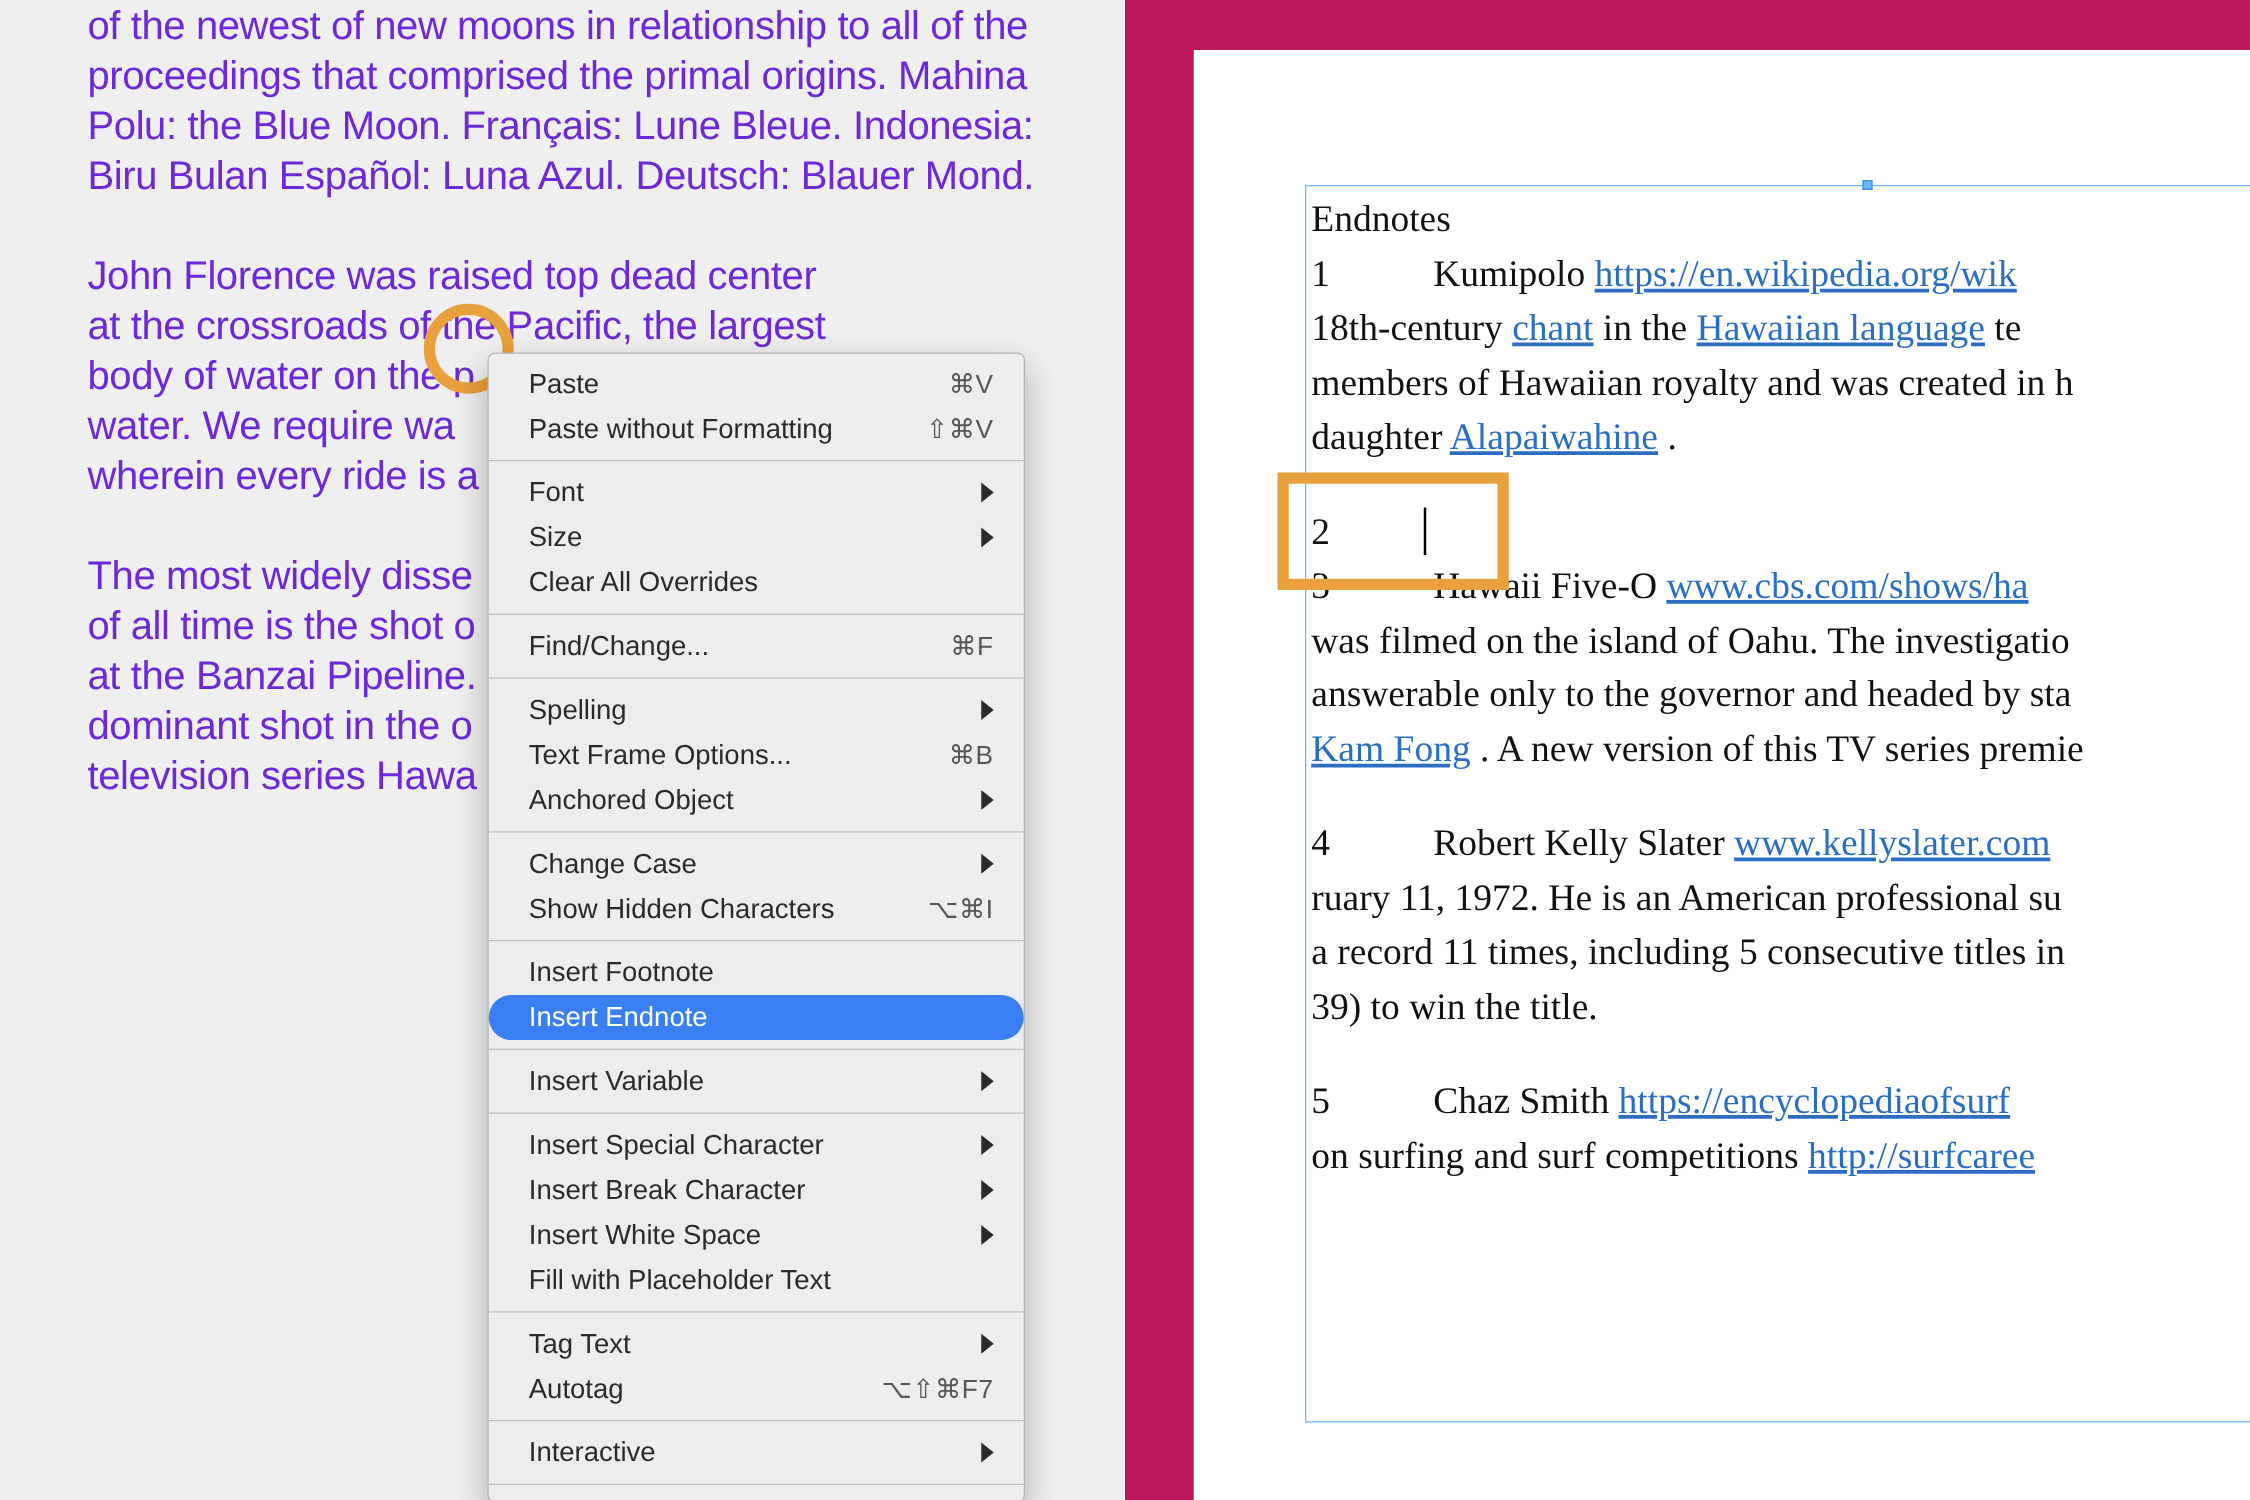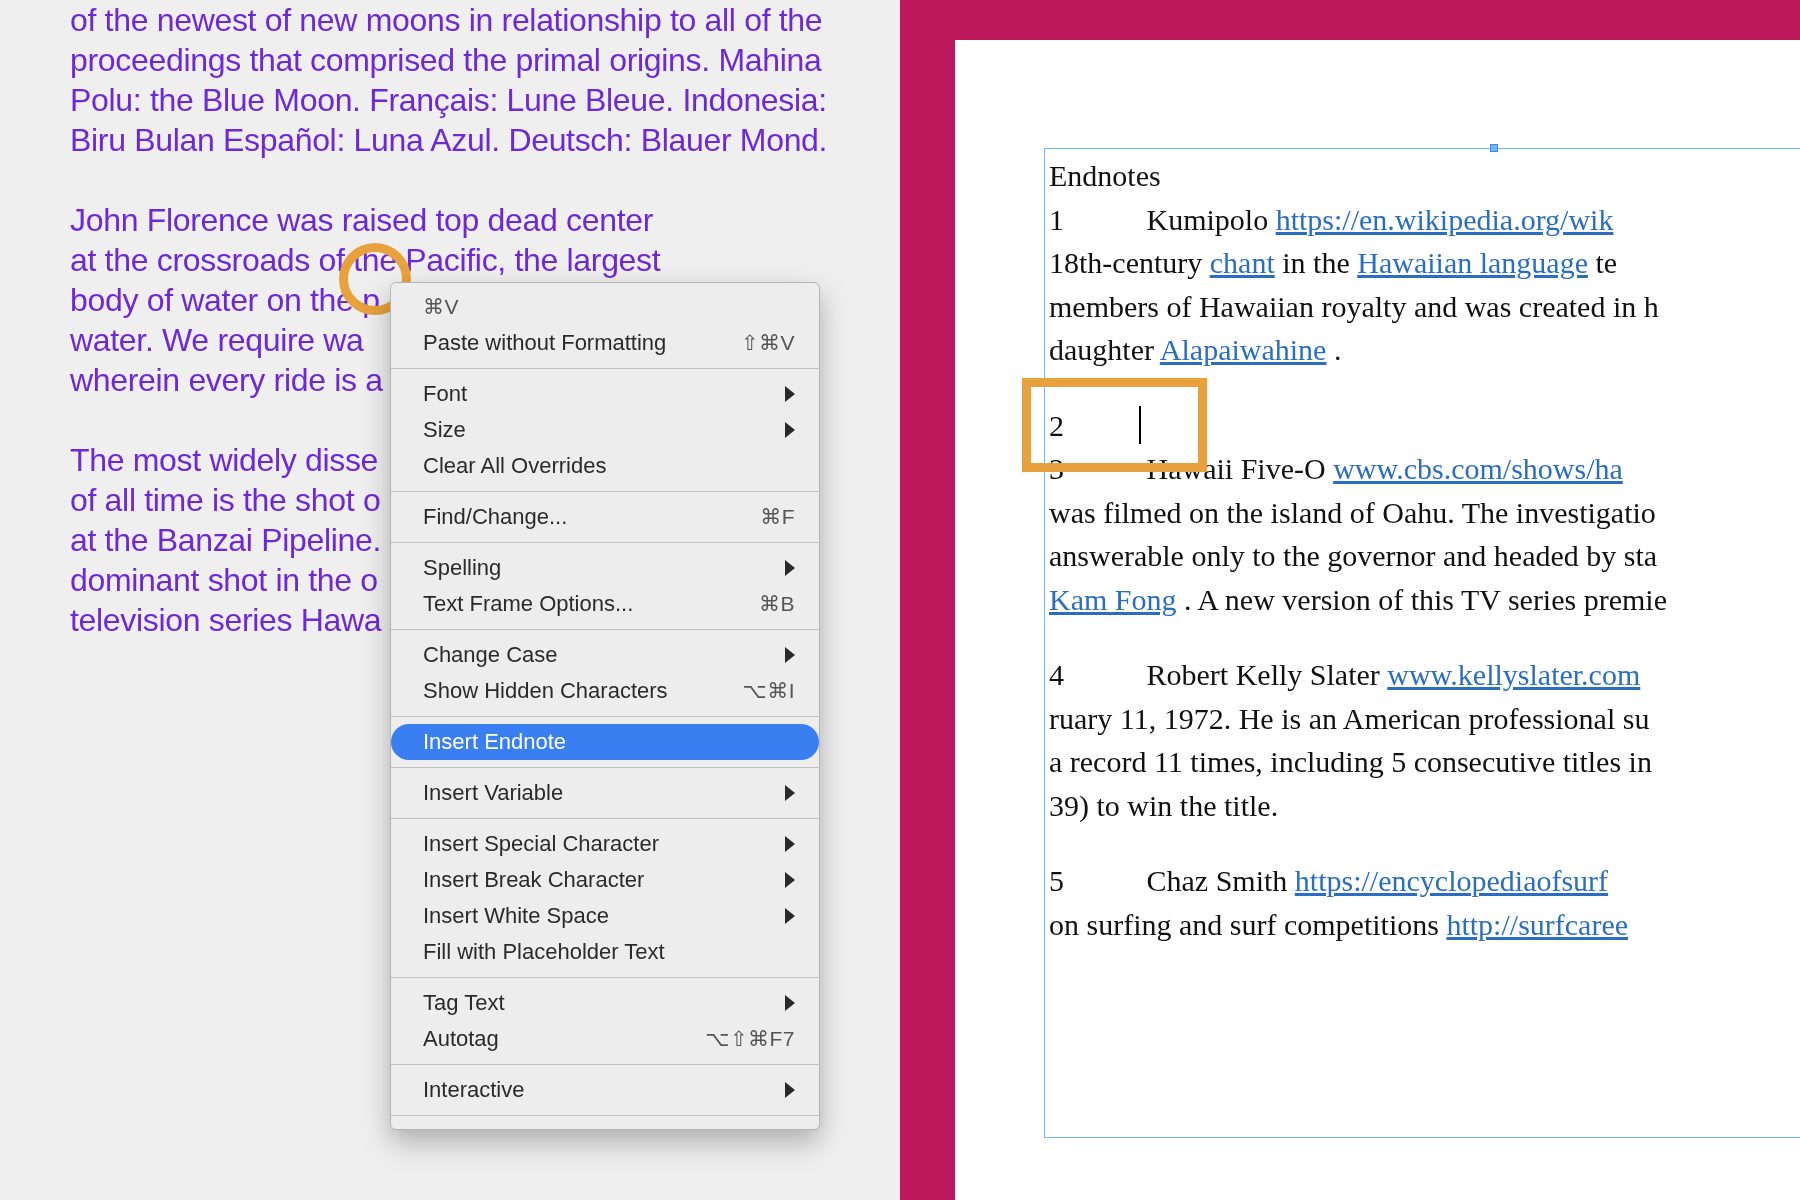--- a/index.html
+++ b/index.html
@@ -103,20 +103,21 @@
     <span>at the Banzai Pipeline.</span><br>
     <span>dominant shot in the o</span><br>
     <span>television series Hawa</span>
   </p>
 </div>
 
 <div class="hl-circle" style="left:339px; top:243px;"></div>
 
 <div class="ctx-menu">
   <div class="mi">
+    <span class="lbl">Paste</span>
     <span class="sc">⌘V</span>
   </div>
   <div class="mi">
     <span class="lbl">Paste without Formatting</span>
     <span class="sc">⇧⌘V</span>
   </div>
   <div class="sep"></div>
   <div class="mi">
     <span class="lbl">Font</span>
     <span class="arrow"></span>
@@ -135,30 +136,37 @@
   </div>
   <div class="sep"></div>
   <div class="mi">
     <span class="lbl">Spelling</span>
     <span class="arrow"></span>
   </div>
   <div class="mi">
     <span class="lbl">Text Frame Options...</span>
     <span class="sc">⌘B</span>
   </div>
+  <div class="mi">
+    <span class="lbl">Anchored Object</span>
+    <span class="arrow"></span>
+  </div>
   <div class="sep"></div>
   <div class="mi">
     <span class="lbl">Change Case</span>
     <span class="arrow"></span>
   </div>
   <div class="mi">
     <span class="lbl">Show Hidden Characters</span>
     <span class="sc">⌥⌘I</span>
   </div>
   <div class="sep"></div>
+  <div class="mi">
+    <span class="lbl">Insert Footnote</span>
+  </div>
   <div class="mi sel">
     <span class="lbl">Insert Endnote</span>
   </div>
   <div class="sep"></div>
   <div class="mi">
     <span class="lbl">Insert Variable</span>
     <span class="arrow"></span>
   </div>
   <div class="sep"></div>
   <div class="mi">

